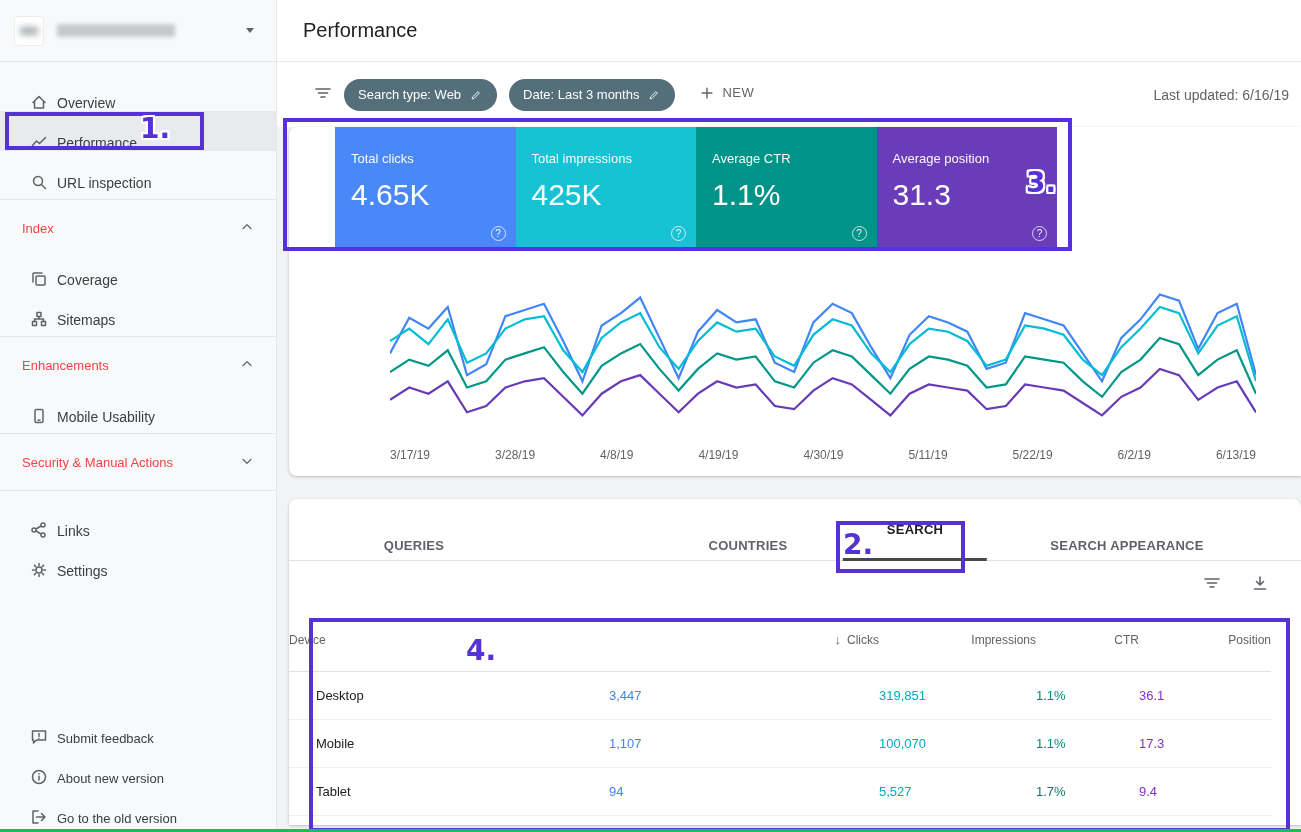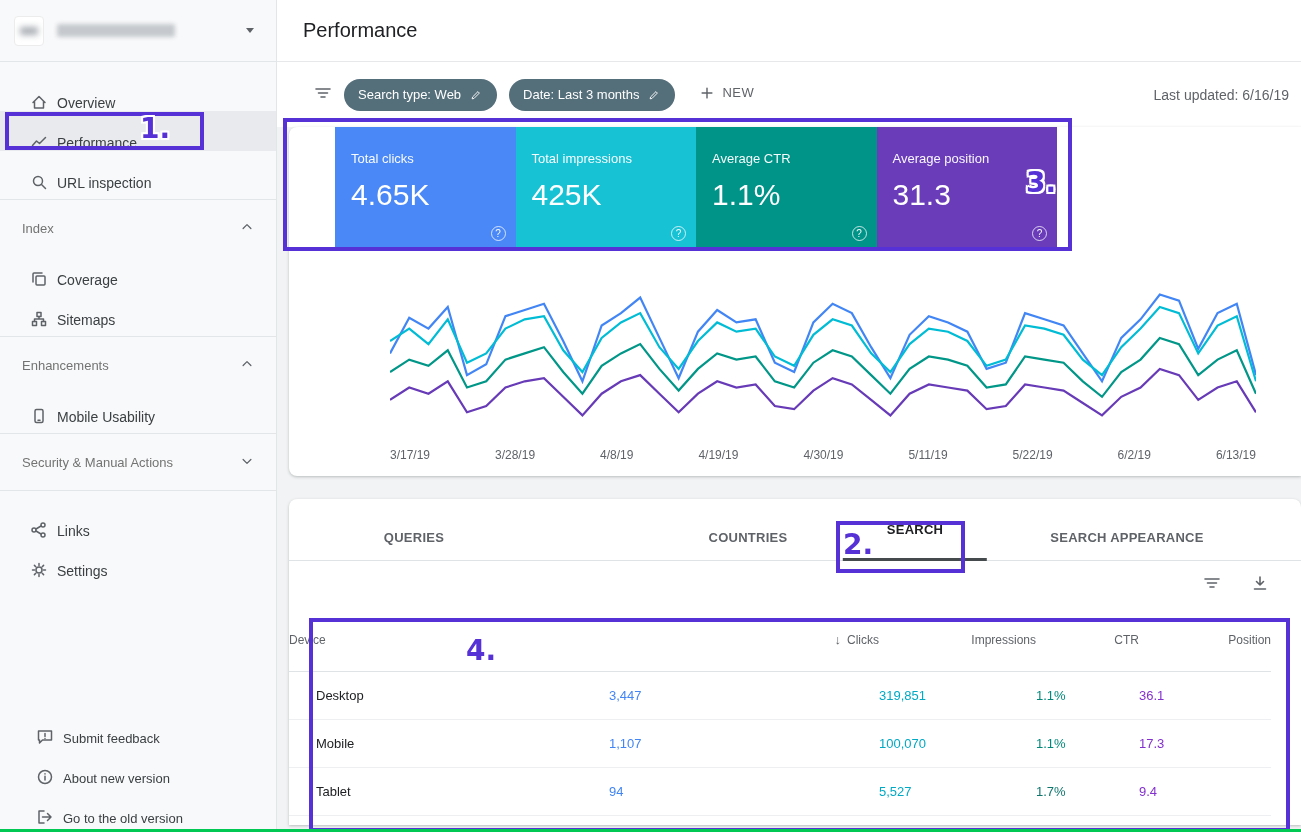--- a/index.html
+++ b/index.html
@@ -21,25 +21,25 @@
     border-right:4.5px solid transparent; border-top:5px solid #5f6368; }
   .nav { padding-top:9px; }
   .nav-item { height:40px; display:flex; align-items:flex-end; padding-left:30px;
     font-size:14px; color:#3c4043; cursor:pointer; }
   .nav-item.small { font-size:13px; }
   .nav-item.selected { background:#e8eaed; }
   .ic { width:18px; height:18px; margin-right:9px; flex:none; display:flex;
     align-items:center; justify-content:center; }
   .ic svg { stroke:#5f6368; fill:none; stroke-width:1.5; stroke-linecap:round; stroke-linejoin:round; }
   .sec { height:40px; display:flex; align-items:center; padding:0 22px;
-    font-size:13px; color:#737373; cursor:pointer; }
+    font-size:13px; color:#ef4444; cursor:pointer; }
   .sec .chev { margin-left:auto; }
   .chev svg { stroke:#5f6368; fill:none; stroke-width:1.6; stroke-linecap:round; stroke-linejoin:round; }
   .div { height:1px; background:#e3e6e8; margin:8px 0; }
-  .sidebar-footer { position:absolute; bottom:6px; left:6px; right:0; }
+  .sidebar-footer { position:absolute; bottom:6px; left:0; right:0; }
 
   
   .main { position:absolute; left:277px; right:0; top:0; bottom:0; }
   .page-header { height:62px; background:#fff; border-bottom:1px solid #e6e8ea;
     display:flex; align-items:center; padding-left:26px; }
   .page-title { font-size:20px; color:#202124; }
   .toolbar { height:65px; background:#fff; display:flex; align-items:center;
     padding:0 8px 0 37px; }
   .filter-ic svg, .dl-ic svg, .plus-ic svg { stroke:#5f6368; fill:none;
     stroke-width:1.6; stroke-linecap:round; stroke-linejoin:round; }
@@ -70,21 +70,21 @@
 
   .chart-wrap { padding:18px 45px 14px 55px; }
   .chart-wrap svg { width:100%; height:170px; display:block; }
   .x-labels { display:flex; justify-content:space-between; font-size:12px;
     color:#5f6368; margin-top:9px; }
 
   .table-card { margin-top:23px; height:326px; border-radius:8px 8px 0 0; overflow:hidden; }
   .tabs { position:relative; height:62px; border-bottom:1px solid #e0e3e6; }
   .tab { position:absolute; top:0; height:62px; line-height:62px;
     transform:translateX(-50%); font-size:13px; letter-spacing:.25px; color:#5f6368;
-    font-weight:bold; padding:8px 16px; cursor:pointer; white-space:nowrap; }
+    font-weight:bold; padding:16px 16px; cursor:pointer; white-space:nowrap; }
   .tab.active { color:#202124; border-bottom:3px solid #454a4d; height:62px;
     padding:0 44px; }
   .t0{left:125px}.t1{left:288px}.t2{left:459px}.t3{left:626px}.t4{left:838px}
   .table-actions { height:48px; display:flex; justify-content:flex-end;
     align-items:center; gap:30px; padding-right:32px; }
   table { border-collapse:collapse; table-layout:fixed; width:982px; }
   thead th { font-size:12px; color:#5f6368; font-weight:normal; height:62px;
     text-align:right; border-bottom:1px solid #e0e3e6; vertical-align:middle; cursor:pointer; }
   thead th.device-col { text-align:left; }
   tbody td { font-size:13px; height:48px; text-align:left;

